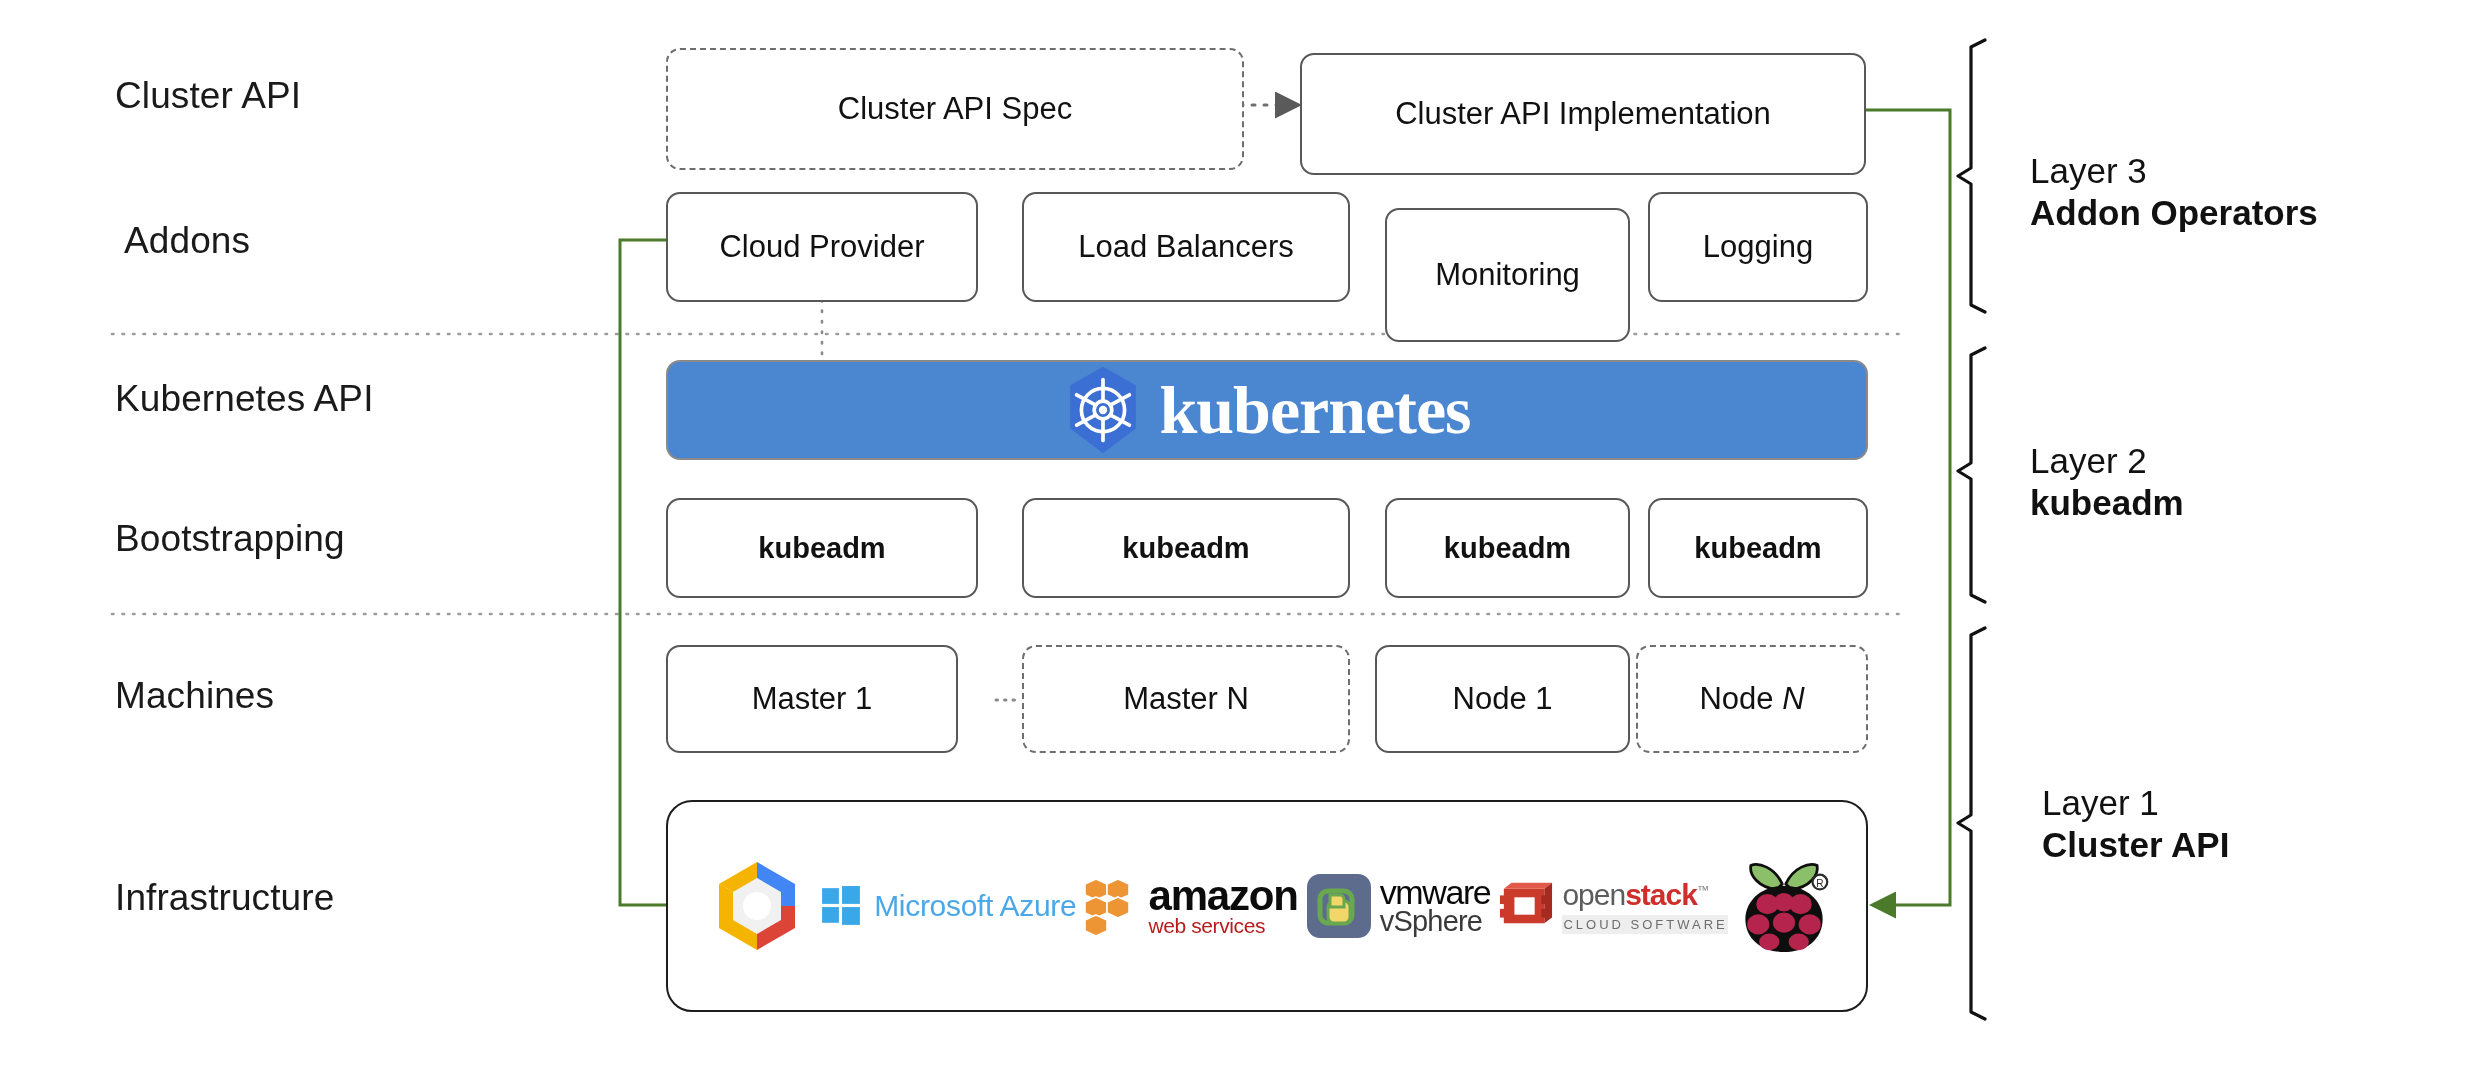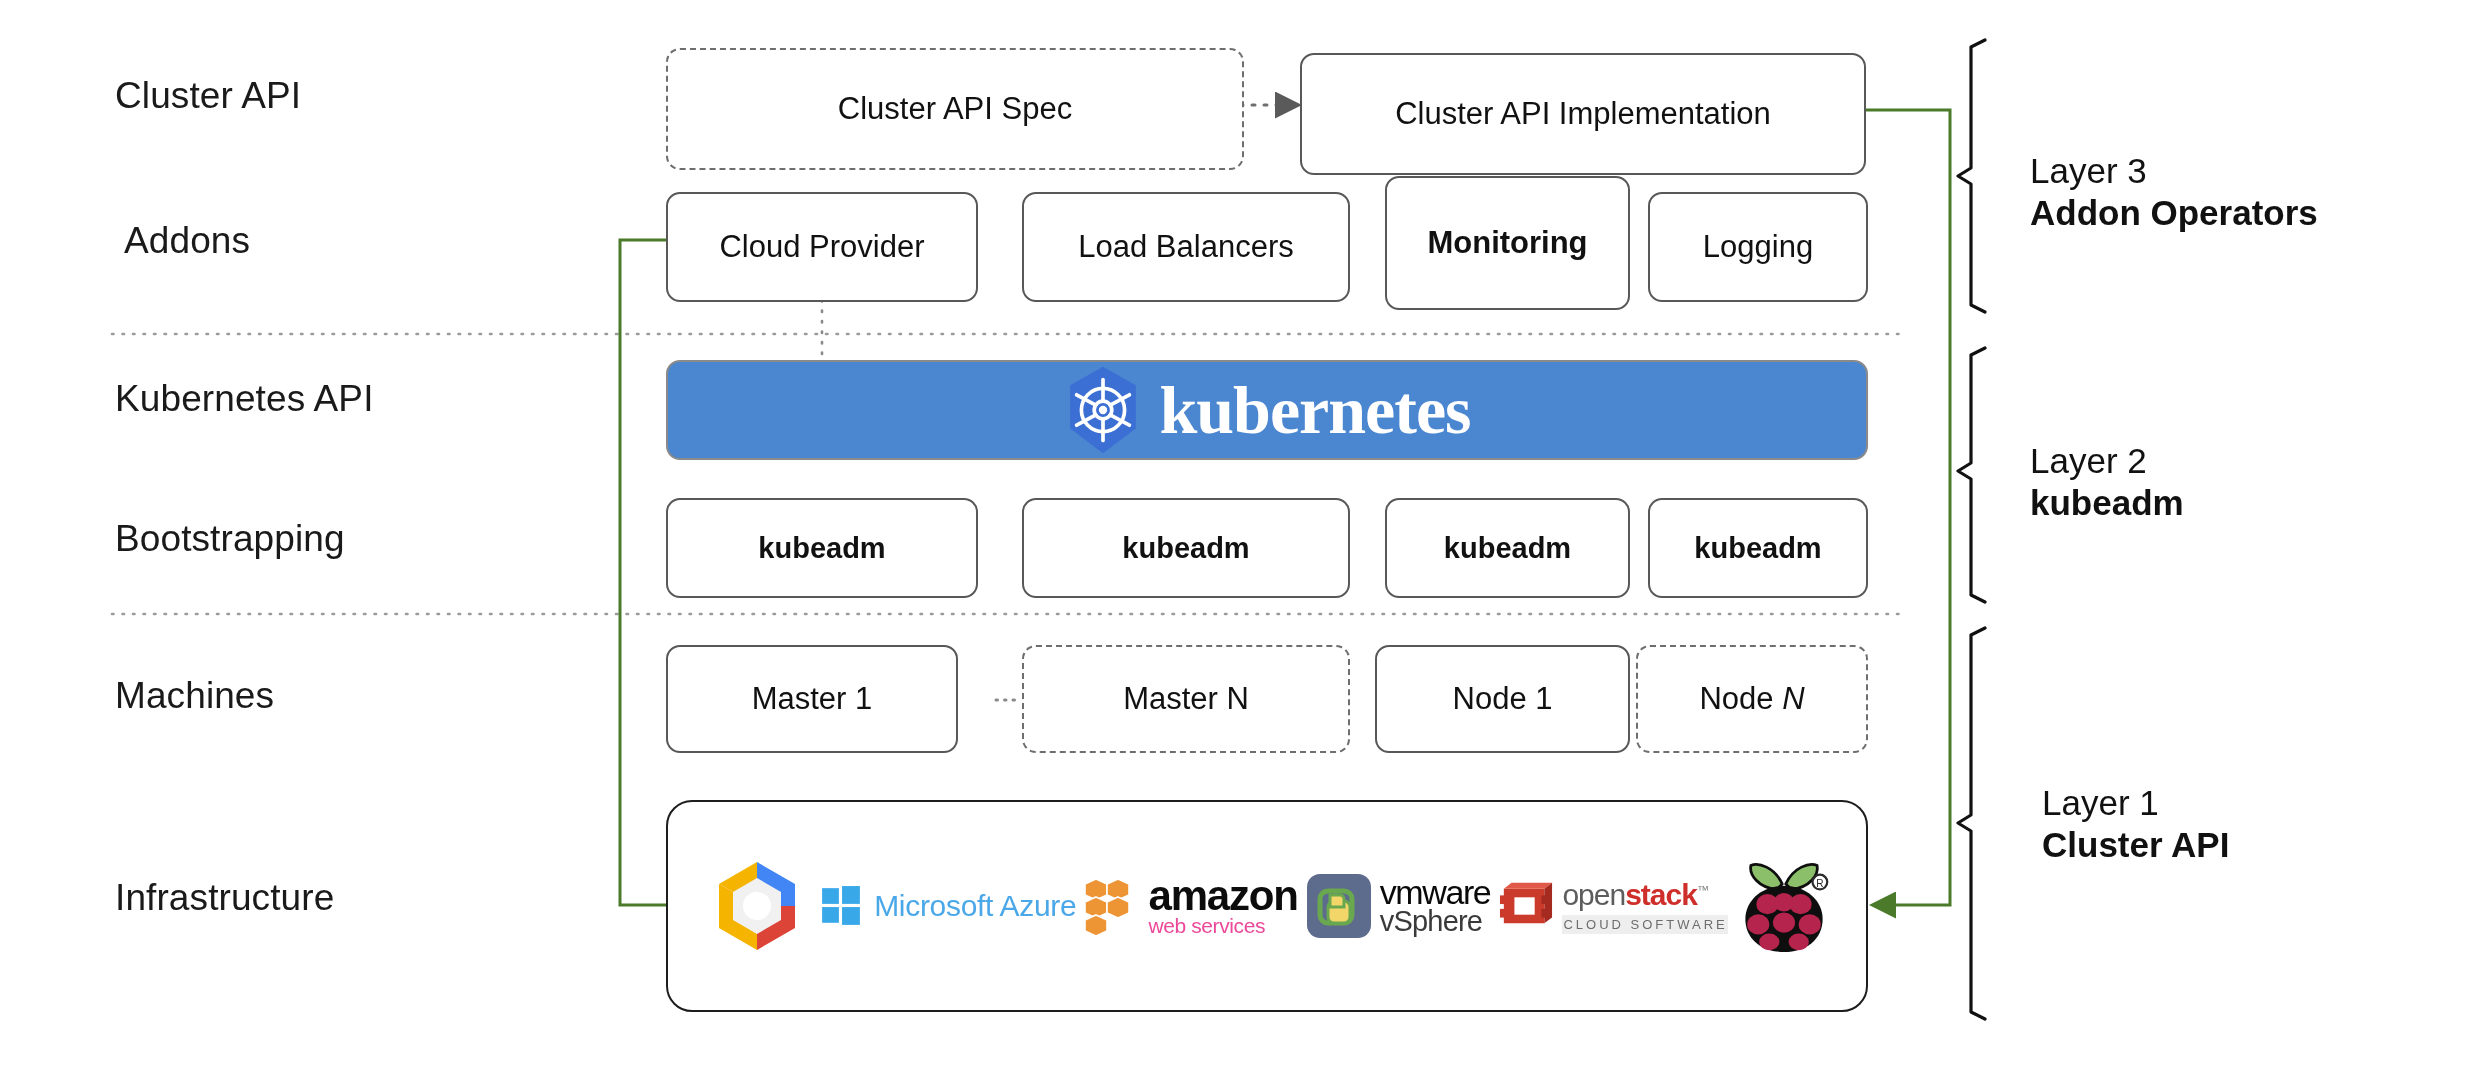--- a/index.html
+++ b/index.html
@@ -83,21 +83,21 @@
     padding: 0 26px;
   }
   .logo { display: flex; align-items: center; justify-content: center; }
 
   
   .azure { gap: 12px; }
   .azure-word { color: #4ba8e8; font-size: 30px; letter-spacing: -.3px; }
   
   .aws-text { display: flex; flex-direction: column; line-height: .92; margin-left: 2px;}
   .aws-amazon { font-size: 42px; font-weight: bold; letter-spacing: -1.2px; color:#0c0c0c;}
-  .aws-ws { font-size: 21px; letter-spacing: -.4px; color:#ec4899; }
+  .aws-ws { font-size: 21px; letter-spacing: -.4px; color:#b91c1c; }
   
   .vm-text { display: flex; flex-direction: column; line-height: .95; margin-left: 8px;}
   .vm-ware { font-size: 34px; letter-spacing: -1.4px; color:#0a0a0a;}
   .vm-sphere { font-size: 29px; color: #3a3a3a; letter-spacing: -.8px; }
   
   .os-text { display:flex; flex-direction:column; margin-left: 8px; }
   .os-word { font-size: 30px; letter-spacing:-1px; }
   .os-word .o { color:#5d5d5d; }
   .os-word .s { color:#cf2f2a; font-weight: bold;}
   .os-tm { font-size: 12px; vertical-align: super; color:#7a7a7a;}
@@ -180,21 +180,21 @@
   <div class="row-label" style="left:115px; top:518px;">Bootstrapping</div>
   <div class="row-label" style="left:115px; top:675px;">Machines</div>
   <div class="row-label" style="left:115px; top:877px;">Infrastructure</div>
 
   <div class="box dashed" style="left:666px; top:48px; width:578px; height:122px;">Cluster API Spec</div>
 
   <div class="box" style="left:1300px; top:53px; width:566px; height:122px;">Cluster API Implementation</div>
 
   <div class="box" style="left:666px; top:192px; width:312px; height:110px;">Cloud Provider</div>
   <div class="box" style="left:1022px; top:192px; width:328px; height:110px;">Load Balancers</div>
-  <div class="box" style="left:1385px; top:176px; width:245px; height:134px;font-weight:bold;">Monitoring</div>
+  <div class="box" style="left:1385px; top:208px; width:245px; height:134px;">Monitoring</div>
   <div class="box" style="left:1648px; top:192px; width:220px; height:110px;">Logging</div>
 
   <div class="k8s-banner" style="left:666px; top:360px; width:1202px; height:100px;">
     <span class="logo" style="width:80px;height:90px;">
       <svg viewBox="0 0 100 112" width="80" height="90" aria-hidden="true">
         <polygon points="50,2 91,25 91,79 50,110 9,79 9,25" fill="#3b6fd4"></polygon>
         <g fill="none" stroke="#ffffff" stroke-width="4.6" stroke-linecap="round">
           <circle cx="50" cy="56" r="27"></circle>
           <circle cx="50" cy="56" r="11"></circle>
           <line x1="50" y1="18" x2="50" y2="45"></line>

